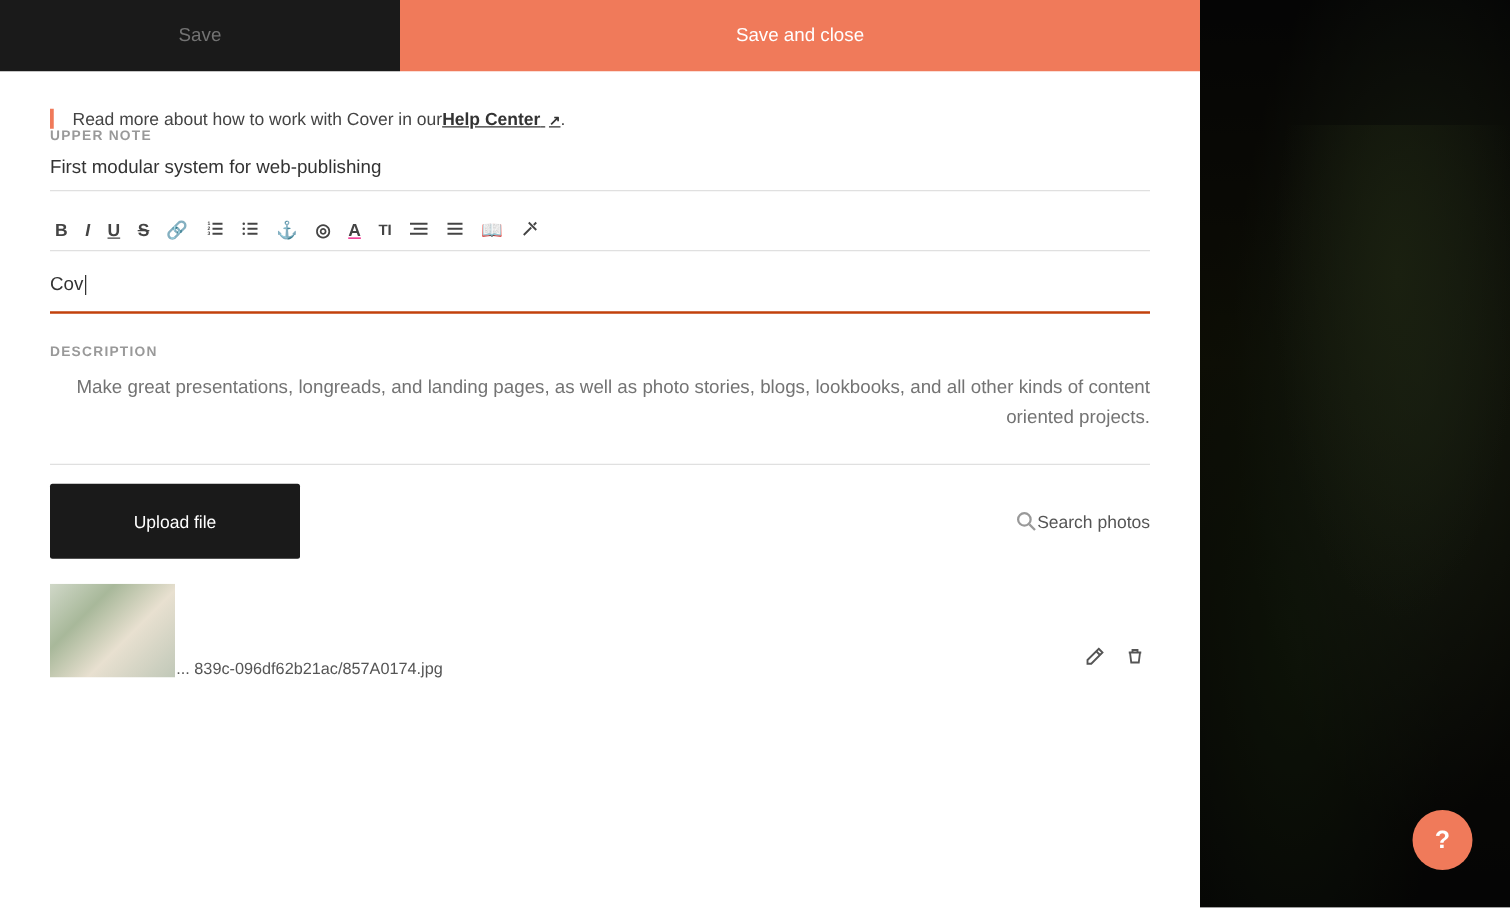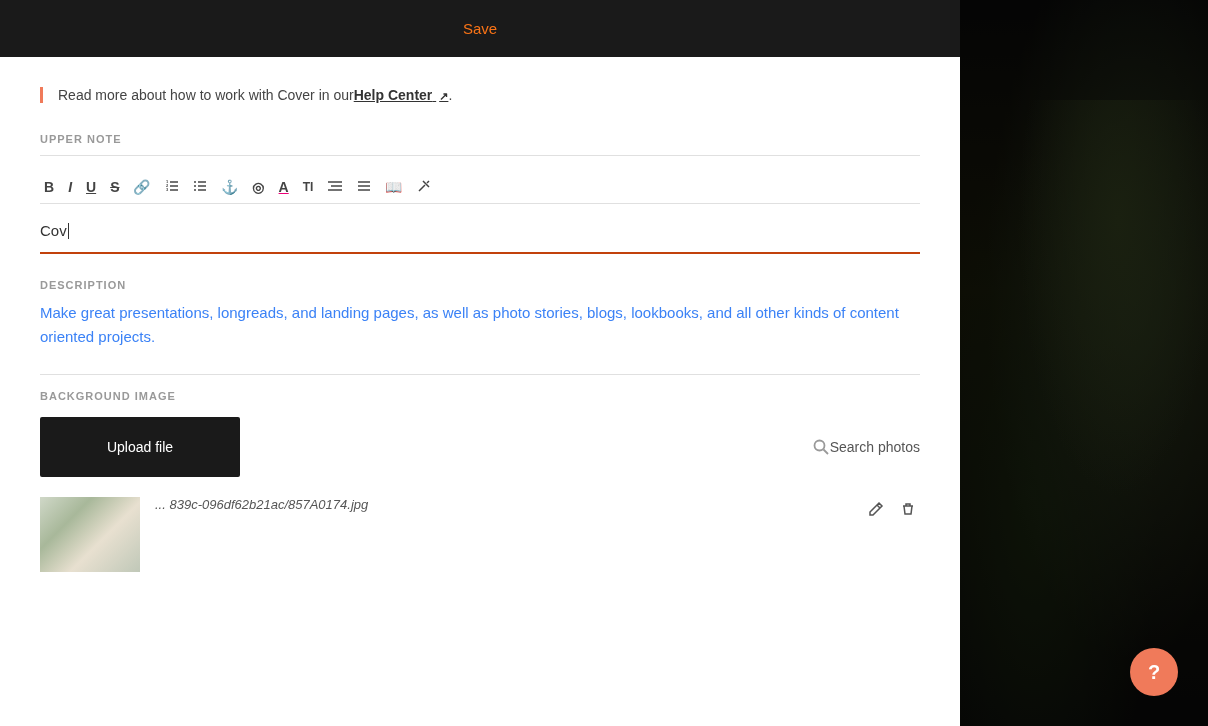--- a/index.html
+++ b/index.html
@@ -23,21 +23,21 @@
 
     
     .toolbar {
       display: flex;
       height: 57px;
       flex-shrink: 0;
     }
     .toolbar-save {
       flex: 1;
       background: #1a1a1a;
-      color: #f97316;
+      color: #737373;
       font-size: 15px;
       border: none;
       cursor: pointer;
       display: flex;
       align-items: center;
       justify-content: center;
     }
     .toolbar-save-close {
       flex: 2;
       background: #f07a5a;
@@ -56,21 +56,20 @@
       overflow-y: auto;
       padding: 30px 40px;
     }
 
     
     .info-banner {
       display: flex;
       align-items: center;
       border-left: 3px solid #f07a5a;
       padding-left: 15px;
-      margin-bottom: 30px;
       font-size: 14px;
       color: #444;
     }
     .info-banner a {
       color: #333;
       font-weight: bold;
       text-decoration: underline;
     }
 
     
@@ -136,22 +135,23 @@
       margin-left: 1px;
     }
 
     
     .description-section {
       margin-top: 25px;
       margin-bottom: 25px;
     }
     .description-text {
       font-size: 15px;
-      color: #3b82f6;
+      color: #737373;
       line-height: 1.6;
+      text-align: right;
     }
 
     
     .bg-image-section {
       margin-top: 10px;
     }
     .bg-image-controls {
       display: flex;
       align-items: center;
       justify-content: space-between;
@@ -180,24 +180,23 @@
     }
     .search-icon-svg {
       width: 18px;
       height: 18px;
       color: #999;
     }
 
     
     .image-preview-row {
       display: flex;
-      align-items: flex-start;
-      gap: 15px;
+      align-items: flex-end;
+      gap: 1px;
       margin-bottom: 10px;
-      font-style: italic;
     }
     .image-thumb {
       width: 100px;
       height: 75px;
       object-fit: cover;
       background: #ccc;
       flex-shrink: 0;
       overflow: hidden;
       position: relative;
     }
@@ -282,35 +281,37 @@
       z-index: 10;
     }
   </style>
 </head>
 <body>
 
 <div class="left-panel">
 
   <div class="toolbar">
     <button class="toolbar-save">Save</button>
+    <button class="toolbar-save-close">Save and close</button>
   </div>
 
   <div class="content-area">
 
     <div class="info-banner">
       <span>Read more about how to work with Cover in our </span>
       <a href="#">
         <span>Help Center</span>
         <span style="font-size:11px; margin-left:3px;">↗</span>
       </a>
       <span>.</span>
     </div>
 
     <div class="upper-note-section">
       <div class="section-label">UPPER NOTE</div>
+      <div class="upper-note-text">First modular system for web-publishing</div>
       <hr class="divider">
 
       <div class="rte-toolbar">
         <button class="rte-btn"><b>B</b></button>
         <button class="rte-btn"><i>I</i></button>
         <button class="rte-btn"><u>U</u></button>
         <button class="rte-btn"><s>S</s></button>
         <button class="rte-btn">🔗</button>
         <button class="rte-btn">
           <svg width="14" height="14" viewBox="0 0 14 14" fill="none" stroke="currentColor" stroke-width="1.5">
@@ -363,21 +364,20 @@
       </div>
     </div>
 
     <div class="description-section">
       <div class="section-label">DESCRIPTION</div>
       <div class="description-text">Make great presentations, longreads, and landing pages, as well as photo stories, blogs, lookbooks, and all other kinds of content oriented projects.</div>
     </div>
     <hr class="divider">
 
     <div class="bg-image-section">
-      <div class="section-label">BACKGROUND IMAGE</div>
       <div class="bg-image-controls">
         <button class="upload-btn">Upload file</button>
         <button class="search-photos-btn">
           <svg class="search-icon-svg" viewBox="0 0 18 18" fill="none" stroke="#999" stroke-width="1.8">
             <circle cx="7.5" cy="7.5" r="5"></circle>
             <line x1="11.5" y1="11.5" x2="16" y2="16"></line>
           </svg>
           <span>Search photos</span>
         </button>
       </div>

